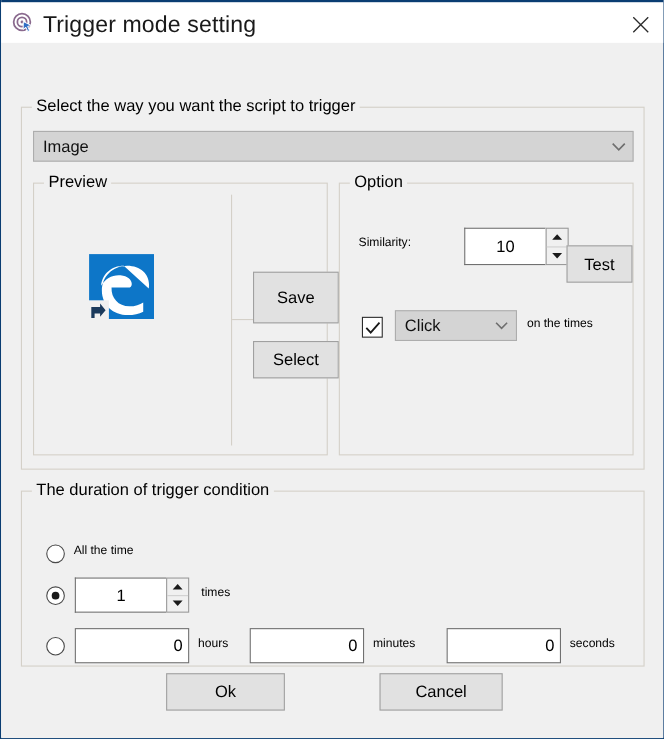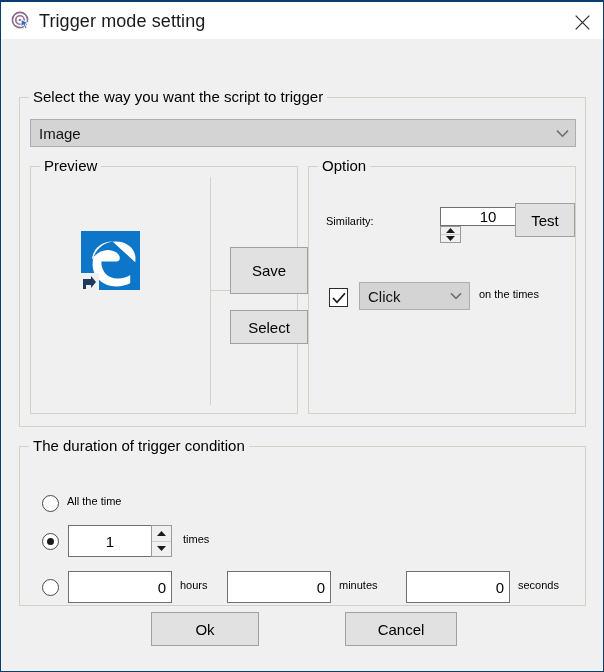--- a/index.html
+++ b/index.html
@@ -38,21 +38,21 @@
   }
   .title-icon {
     position: absolute;
     left: 10px; top: 9px;
     width: 21px; height: 21px;
   }
   .title-text {
     position: absolute;
     left: 38px;
     top: 9px;
-    font-size: 18px;
+    font-size: 21px;
     color: #1a1a1a;
     letter-spacing: 0.1px;
     white-space: nowrap;
   }
   .close-btn {
     position: absolute;
     right: 0; top: 2px;
     width: 46px; height: 36px;
     display: flex;
     align-items: center;
@@ -294,37 +294,37 @@
 
         <div class="btn" style="left:199px; top:80px; width:78px; height:47px;">Save</div>
         <div class="btn" style="left:199px; top:143px; width:78px; height:34px;">Select</div>
       </div>
 
       <div class="groupbox" style="left:288px; top:68px; width:268px; height:248px;">
         <div class="group-legend">Option</div>
 
         <div class="lbl" style="left:17px; top:48px;">Similarity:</div>
 
-        <div class="spin-wrap" style="left:131px; top:40px; width:95px; height:34px;flex-direction:column;">
+        <div class="spin-wrap" style="left:113px; top:40px; width:95px; height:34px;">
           <div class="spin-field">10</div>
           <div class="spin-btns">
             <div class="spin-up">
               <svg width="11" height="7" viewBox="0 0 11 7">
                   <path d="M5.5 1 L10 6 L1 6 Z" fill="#1a1a1a"></path>
                 </svg>
             </div>
             <div class="spin-down">
               <svg width="11" height="7" viewBox="0 0 11 7">
                   <path d="M5.5 6 L1 1 L10 1 Z" fill="#1a1a1a"></path>
                 </svg>
             </div>
           </div>
         </div>
 
-        <div class="btn" style="left:206px; top:36px; width:60px; height:34px;">Test</div>
+        <div class="btn" style="left:206px; top:56px; width:60px; height:34px;">Test</div>
 
         <div class="checkbox" style="left:20px; top:121px;">
           <svg width="14" height="12" viewBox="0 0 14 12">
             <path d="M1 6 L5 10.3 L13 1.3" fill="none" stroke="#1a1a1a" stroke-width="1.7"></path>
           </svg>
         </div>
 
         <div class="combo" style="left:50px; top:115px; width:111px; height:28px;justify-content:flex-end;">
           <span class="combo-text">Click</span>
           <span class="combo-arrow">

